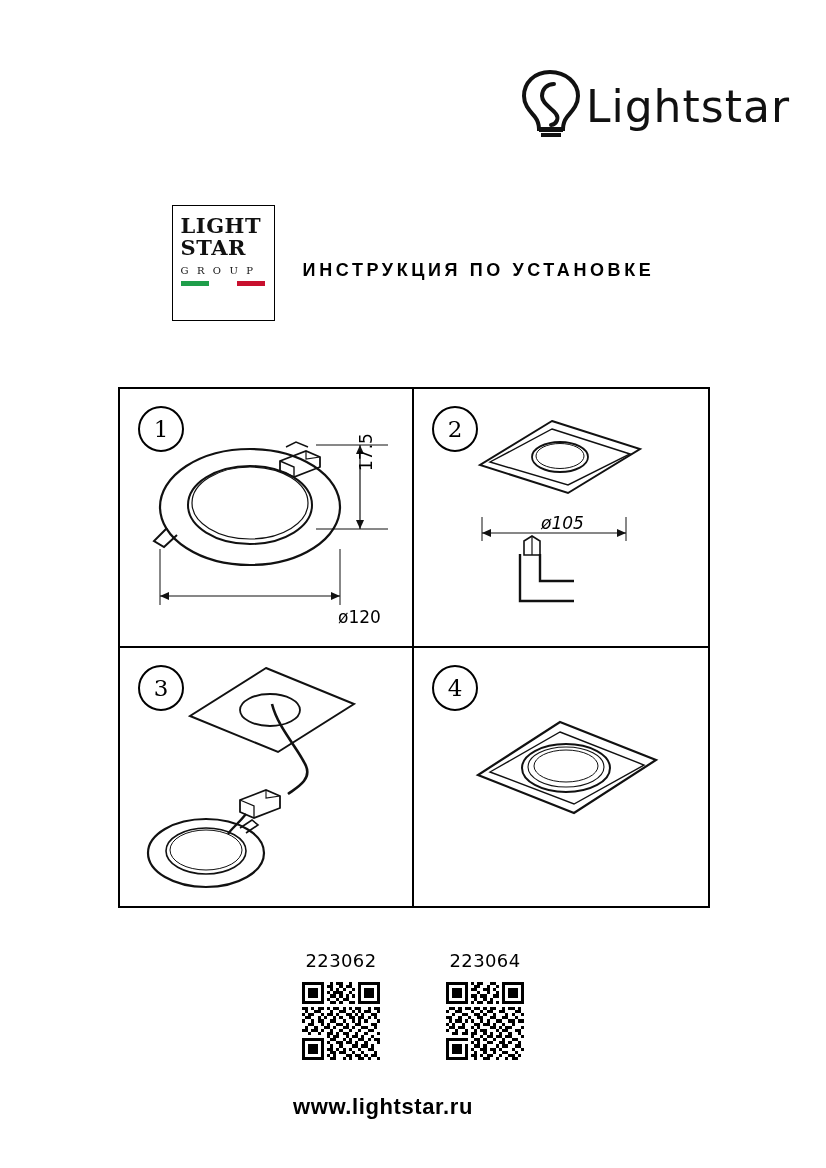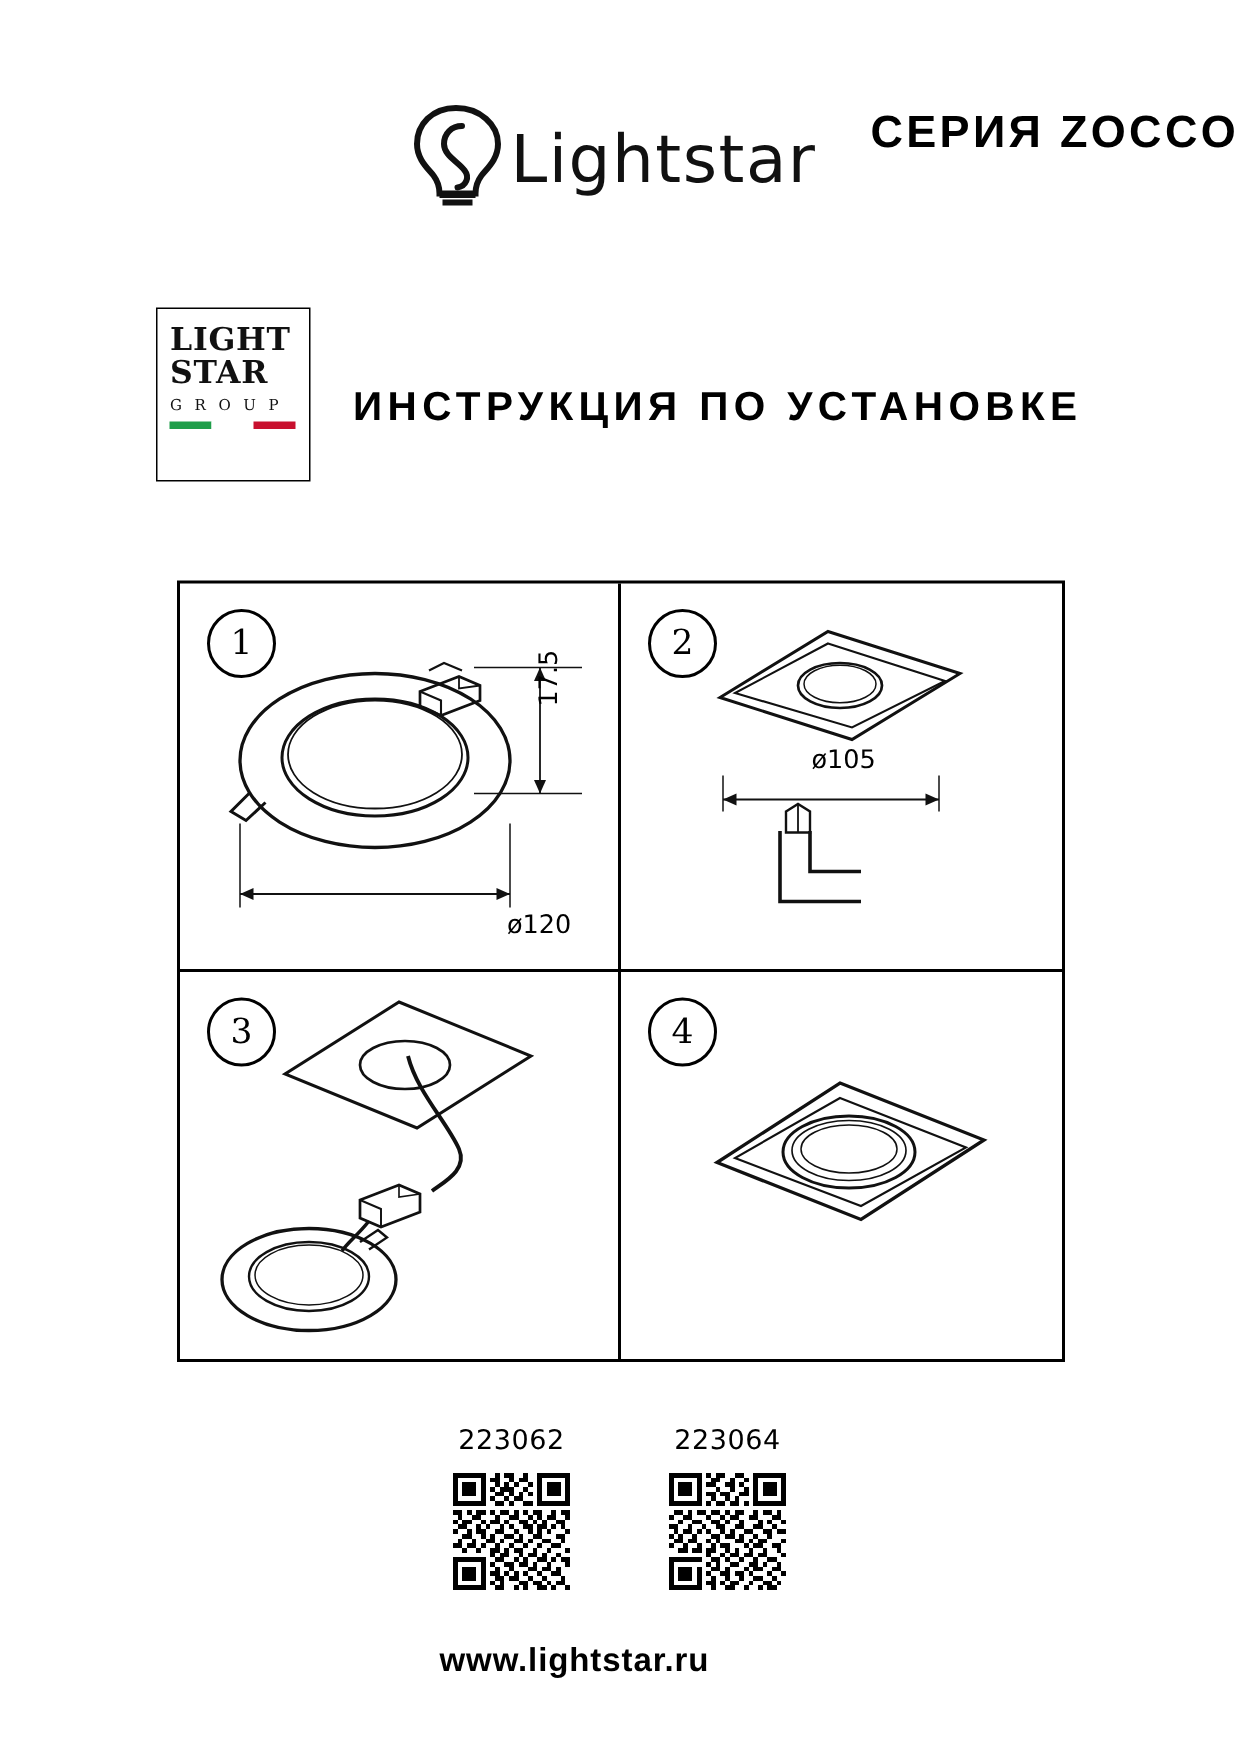--- a/index.html
+++ b/index.html
@@ -105,21 +105,21 @@
   .gl-bar {
     margin-top: 5px;
     height: 5px;
     display: flex;
     width: 84px;
   }
   .gl-bar i { flex: 1 1 auto; display: block; }
 
   .instruction {
     text-align: center;
-    font-size: 27px;
+    font-size: 18px;
     font-weight: bold;
     line-height: 1.42;
     letter-spacing: 1.2px;
     margin-top: 16px;
   }
   .instruction .l1 { letter-spacing: 3.6px; }
 
   
   .panels {
     position: absolute;
@@ -201,21 +201,20 @@
 <div class="header">
   <div class="brand-logo">
     <svg class="brand-mark" viewBox="0 0 62 74">
       <path d="M30 4 C14 4 4 15 4 28 C4 38 11 44 15 49 C18 53 19 57 19 61 L43 61 C43 57 44 53 47 49 C51 44 58 38 58 28 C58 15 46 4 30 4 Z" fill="none" stroke="#111" stroke-width="4"></path>
       <path d="M19 62 L43 62 M21 67 L41 67" stroke="#111" stroke-width="4" fill="none"></path>
       <path d="M34 16 C27 16 22 21 22 28 C22 36 32 40 36 46 C39 50 37 56 31 57" fill="none" stroke="#111" stroke-width="4" stroke-linecap="round"></path>
     </svg>
     <div class="brand-word">Lightstar</div>
   </div>
   <div class="series-block">
-    <div class="series-title">СЕРИЯ ZOCCO</div>
   </div>
 </div>
 
 <div class="subheader">
   <div class="group-logo">
     <div class="gl-row">LIGHT</div>
     <div class="gl-row">STAR</div>
     <div class="gl-group">G R O U P</div>
     <div class="gl-bar">
       <i style="background:#1f9e4a"></i>
@@ -275,21 +274,21 @@
       <path d="M68 144 l9 -4 l0 8 z" fill="#111"></path>
       <path d="M212 144 l-9 -4 l0 8 z" fill="#111"></path>
       <line x1="68" y1="128" x2="68" y2="152" stroke="#111" stroke-width="1"></line>
       <line x1="212" y1="128" x2="212" y2="152" stroke="#111" stroke-width="1"></line>
 
       <path d="M106 165 L106 212 L160 212" fill="none" stroke="#111" stroke-width="2.4"></path>
       <path d="M126 165 L126 192 L160 192" fill="none" stroke="#111" stroke-width="2.4"></path>
       <path d="M110 152 L118 147 L126 152 L126 166 L110 166 Z" fill="none" stroke="#111" stroke-width="1.6"></path>
       <line x1="118" y1="147" x2="118" y2="166" stroke="#111" stroke-width="1.2"></line>
     </svg>
-    <div class="dim-label" style="left:127px; top:108px;">ø105</div>
+    <div class="dim-label" style="left:127px; top:124px;font-style:italic;">ø105</div>
   </div>
 
   <div class="panel b3">
     <div class="step-badge">3</div>
     <svg width="294" height="258" viewBox="0 0 294 258">
 
       <path d="M146 20 L234 56 L158 104 L70 68 Z" fill="none" stroke="#111" stroke-width="2"></path>
       <ellipse cx="150" cy="62" rx="30" ry="16" fill="none" stroke="#111" stroke-width="1.8"></ellipse>
 
       <path d="M152 56 C158 80 178 100 186 118 C192 132 176 140 168 146" fill="none" stroke="#111" stroke-width="2.6"></path>

